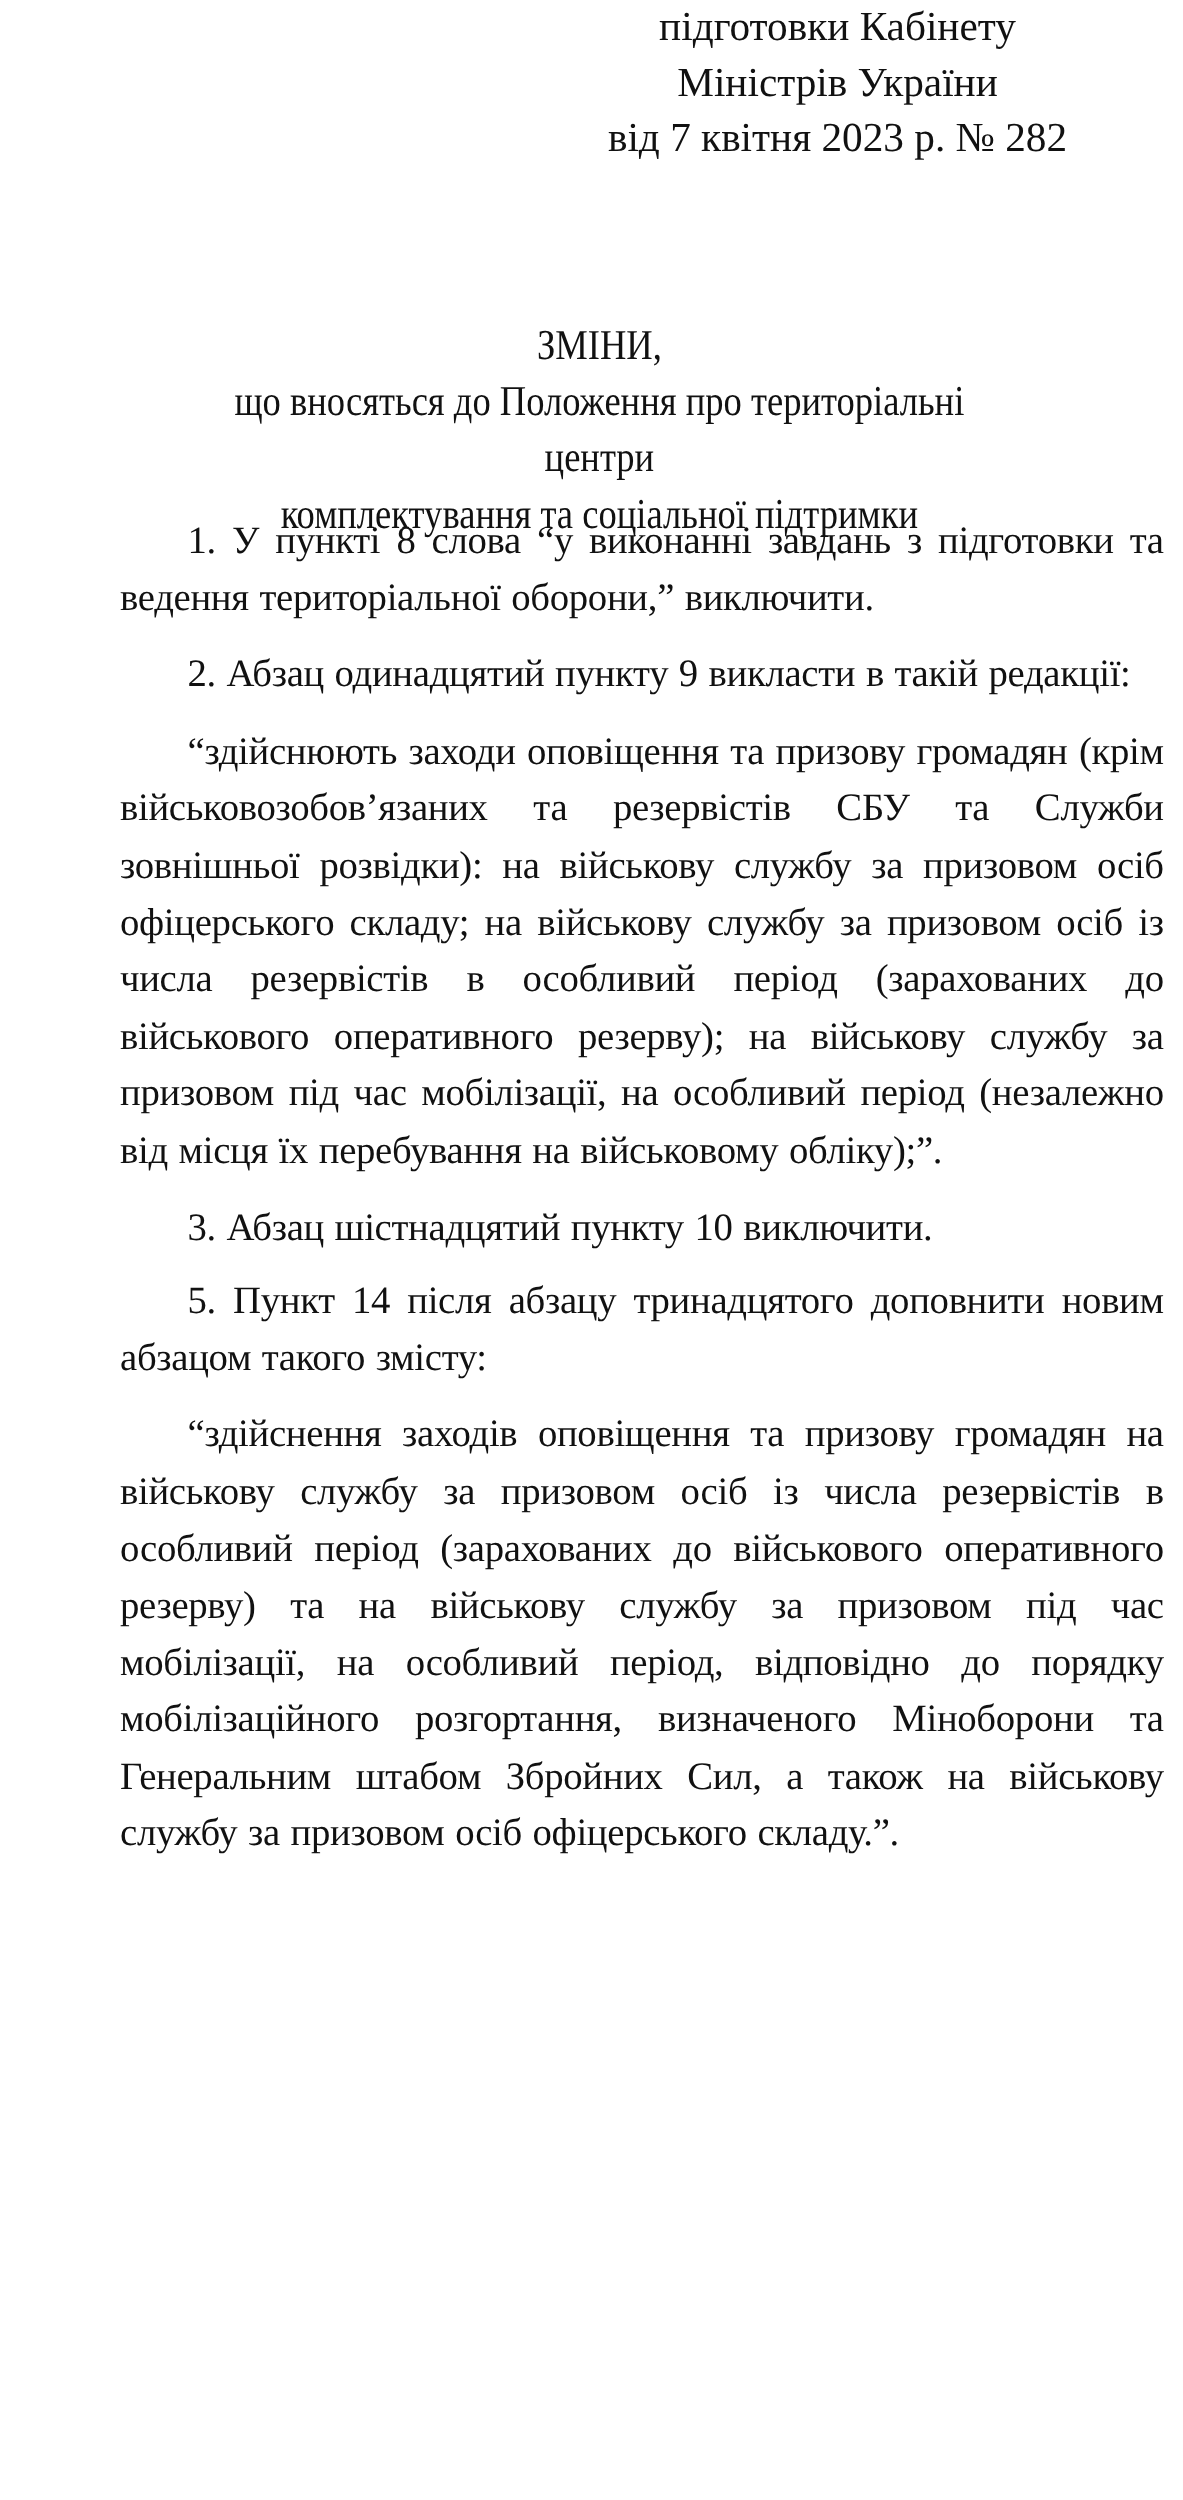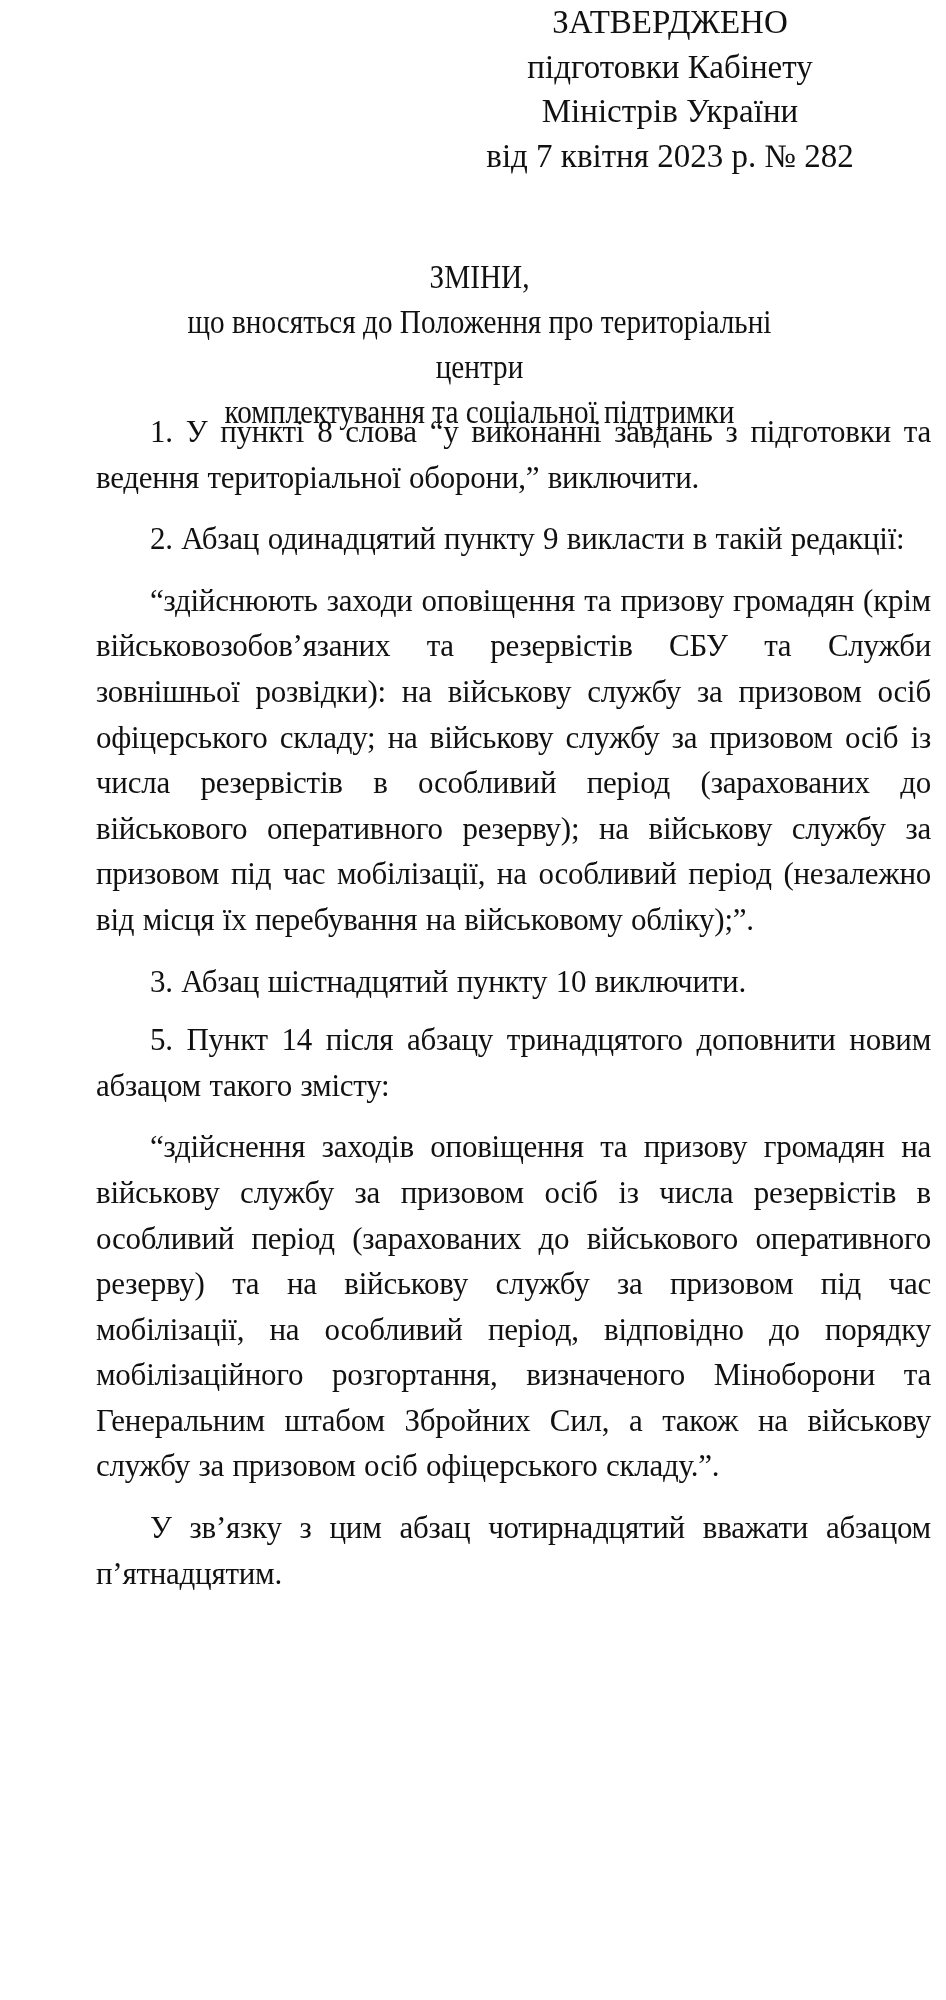--- a/index.html
+++ b/index.html
@@ -72,36 +72,34 @@
     .body p.tight {
       margin-bottom: 13px;
     }
   </style>
 </head>
 <body>
 
 <div class="page">
 
   <div class="approval">
-    <div class="approval-title">ЗАТВЕРДЖЕНО</div>
     <div>підготовки Кабінету</div>
     <div>Міністрів України</div>
     <div>від 7 квітня 2023 р. № 282</div>
   </div>
 
   <div class="changes-title">
     <div>ЗМІНИ,</div>
     <div>що вносяться до Положення про територіальні</div>
     <div>центри</div>
     <div>комплектування та соціальної підтримки</div>
   </div>
 
   <div class="body">
     <p>1. У пункті 8 слова “у виконанні завдань з підготовки та ведення територіальної оборони,” виключити.</p>
     <p>2. Абзац одинадцятий пункту 9 викласти в такій редакції:</p>
     <p>“здійснюють заходи оповіщення та призову громадян (крім військовозобов’язаних та резервістів СБУ та Служби зовнішньої розвідки): на військову службу за призовом осіб офіцерського складу; на військову службу за призовом осіб із числа резервістів в особливий період (зарахованих до військового оперативного резерву); на військову службу за призовом під час мобілізації, на особливий період (незалежно від місця їх перебування на військовому обліку);”.</p>
     <p class="tight">3. Абзац шістнадцятий пункту 10 виключити.</p>
     <p>5. Пункт 14 після абзацу тринадцятого доповнити новим абзацом такого змісту:</p>
     <p>“здійснення заходів оповіщення та призову громадян на військову службу за призовом осіб із числа резервістів в особливий період (зарахованих до військового оперативного резерву) та на військову службу за призовом під час мобілізації, на особливий період, відповідно до порядку мобілізаційного розгортання, визначеного Міноборони та Генеральним штабом Збройних Сил, а також на військову службу за призовом осіб офіцерського складу.”.</p>
-    <p>У зв’язку з цим абзац чотирнадцятий вважати абзацом п’ятнадцятим.</p>
   </div>
 
 </div>
 
 </body></html>

